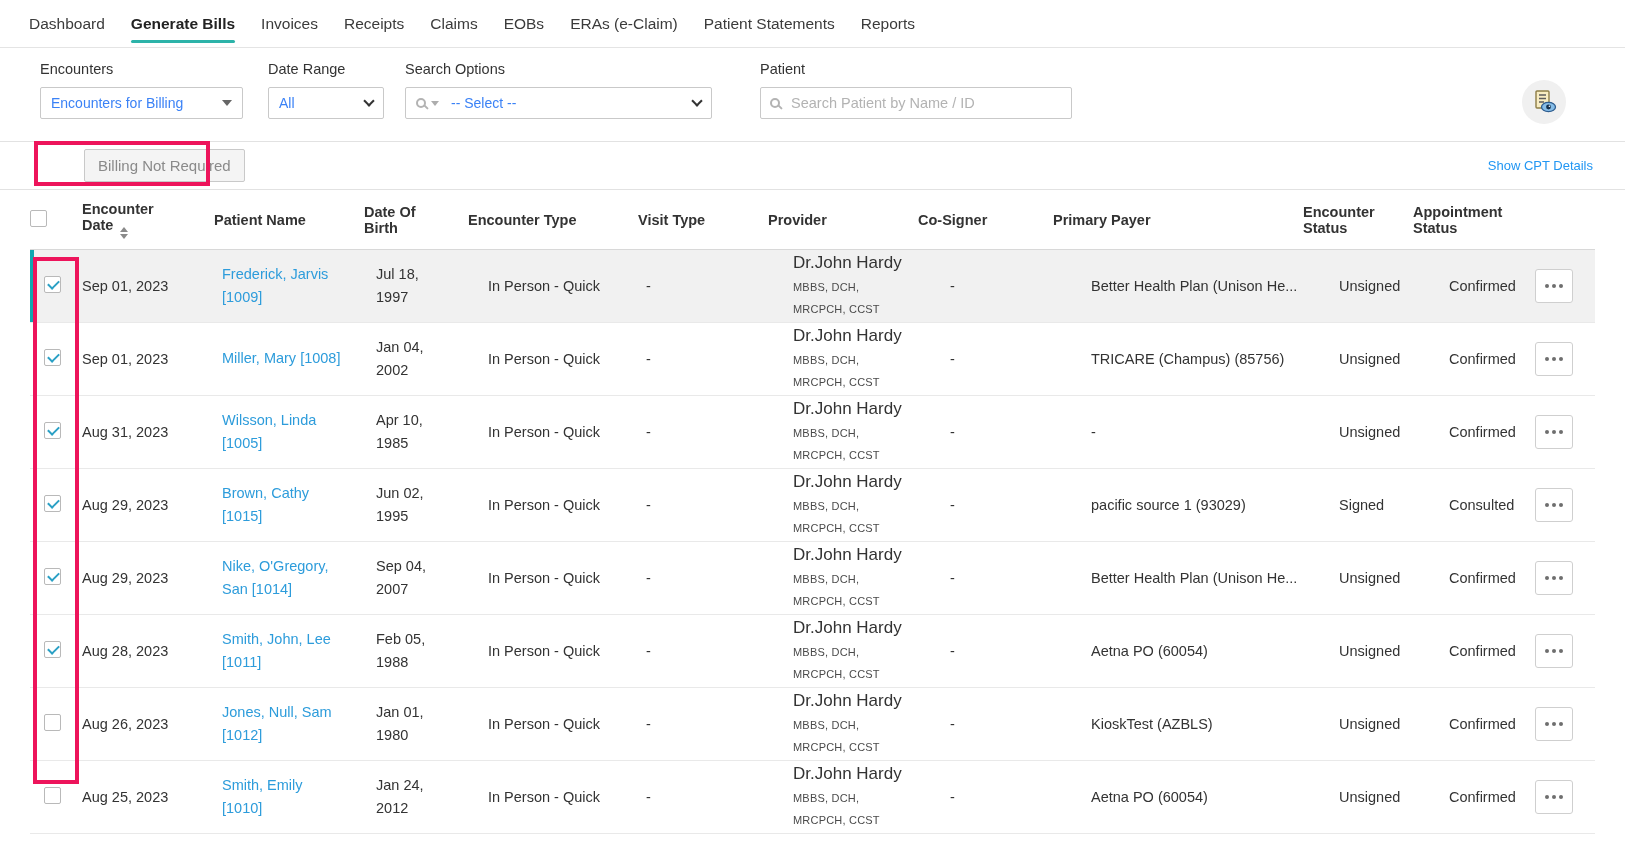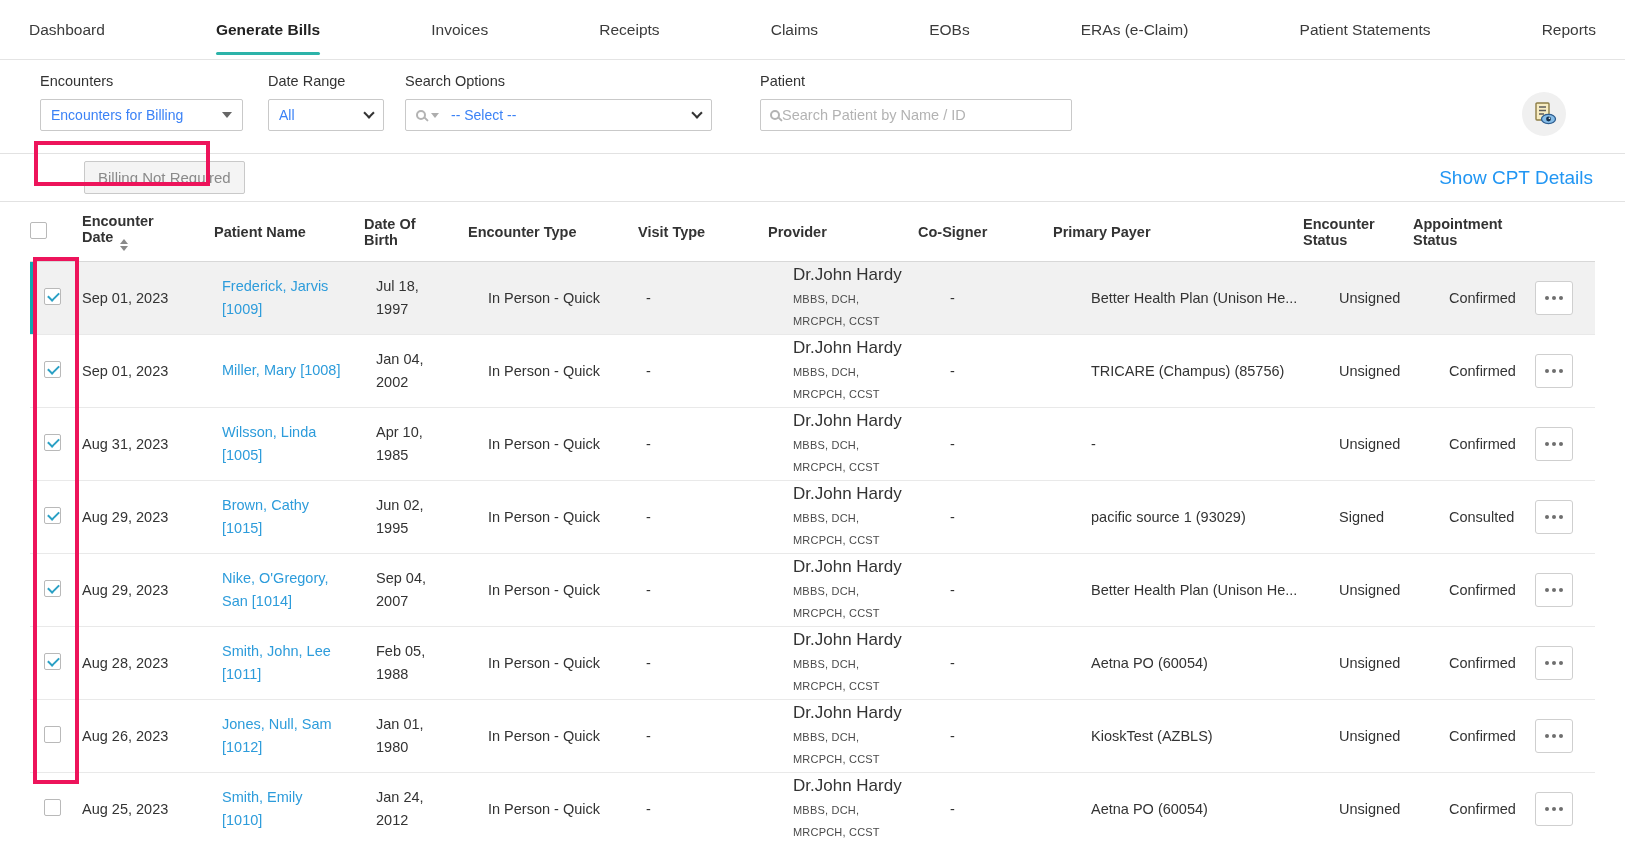--- a/index.html
+++ b/index.html
@@ -13,21 +13,21 @@
   *{box-sizing:border-box;}
   html,body{margin:0;padding:0;}
   body{
     width:1625px;height:842px;overflow:hidden;background:#fff;color:#333;
     font-family:"Liberation Sans","DejaVu Sans",sans-serif;position:relative;
     -webkit-font-smoothing:antialiased;
   }
   .page{position:relative;width:1625px;height:842px;}
 
   
-  .topnav{display:flex;align-items:stretch;height:60px;padding:0 16px;border-bottom:1px solid #e4e4e4;justify-content:space-between;}
+  .topnav{display:flex;align-items:stretch;height:48px;padding:0 16px;border-bottom:1px solid #e4e4e4;}
   .nav-item{display:flex;align-items:center;padding:0 13px;font-size:15.5px;color:#3b3b3b;
     cursor:pointer;position:relative;white-space:nowrap;}
   .nav-item.active{font-weight:700;color:#222;}
   .nav-item.active::after{content:"";position:absolute;left:13px;right:13px;bottom:4px;height:3px;
     background:var(--teal);border-radius:2px;}
 
   
   .filters{position:relative;display:flex;align-items:flex-start;height:94px;padding:13px 30px 0 40px;
     border-bottom:1px solid #e2e2e2;}
   .fgroup{display:flex;flex-direction:column;}
@@ -43,32 +43,32 @@
   .chev{width:8px;height:8px;border-right:2px solid #333;border-bottom:2px solid #333;
     transform:rotate(45deg);margin-left:auto;margin-top:-4px;}
   .mag{width:10px;height:10px;border:2px solid #b3b3b3;border-radius:50%;position:relative;flex:none;}
   .mag::after{content:"";position:absolute;width:6px;height:2px;background:#b3b3b3;
     transform:rotate(45deg);right:-5px;bottom:-2px;border-radius:1px;}
   .mini-caret{width:0;height:0;border-left:4px solid transparent;border-right:4px solid transparent;
     border-top:5px solid #adadad;margin-left:5px;}
   .sel-value{margin-left:12px;color:#3b82f6;}
   .sel-value.first{margin-left:0;}
   .patient-box{padding:0 9px;}
-  .patient-box input{border:none;outline:none;flex:1;font-size:14.5px;color:#333;
+  .patient-box input{border:none;outline:none;flex:1;font-size:14.5px;color:#333;margin-left:9px;
     font-family:inherit;background:transparent;}
   .patient-box input::placeholder{color:#b3b3b3;}
   .round-btn{position:absolute;right:59px;top:32px;width:44px;height:44px;border-radius:50%;
     background:#f0f0f0;border:none;display:flex;align-items:center;justify-content:center;cursor:pointer;}
 
   
   .toolbar{display:flex;align-items:center;justify-content:space-between;height:48px;
     padding:0 32px 0 40px;border-bottom:1px solid #e2e2e2;}
   .bnr-btn{font-family:inherit;font-size:15px;color:#8a8a8a;background:#f4f4f4;border:1px solid #c9c9c9;
     border-radius:2px;padding:7px 13px;cursor:pointer;margin-left:44px;}
-  .cpt-link{font-size:19px;color:var(--cptlink);text-decoration:none;cursor:pointer;}
+  .cpt-link{font-size:13px;color:var(--cptlink);text-decoration:none;cursor:pointer;}
 
   
   .tbl{margin:0 30px;}
   .grid{display:grid;grid-template-columns:52px 132px 150px 104px 170px 130px 150px 135px 250px 110px 118px 1fr;
     align-items:center;}
   .thead{min-height:60px;border-bottom:1px solid #d8d8d8;font-weight:700;font-size:14.5px;color:#333;}
   .thead .hcell{padding:8px 0;}
   .h-encdate span.htxt{display:inline;}
   .h-encdate{width:100px;}
   .h-dob{width:72px;}

